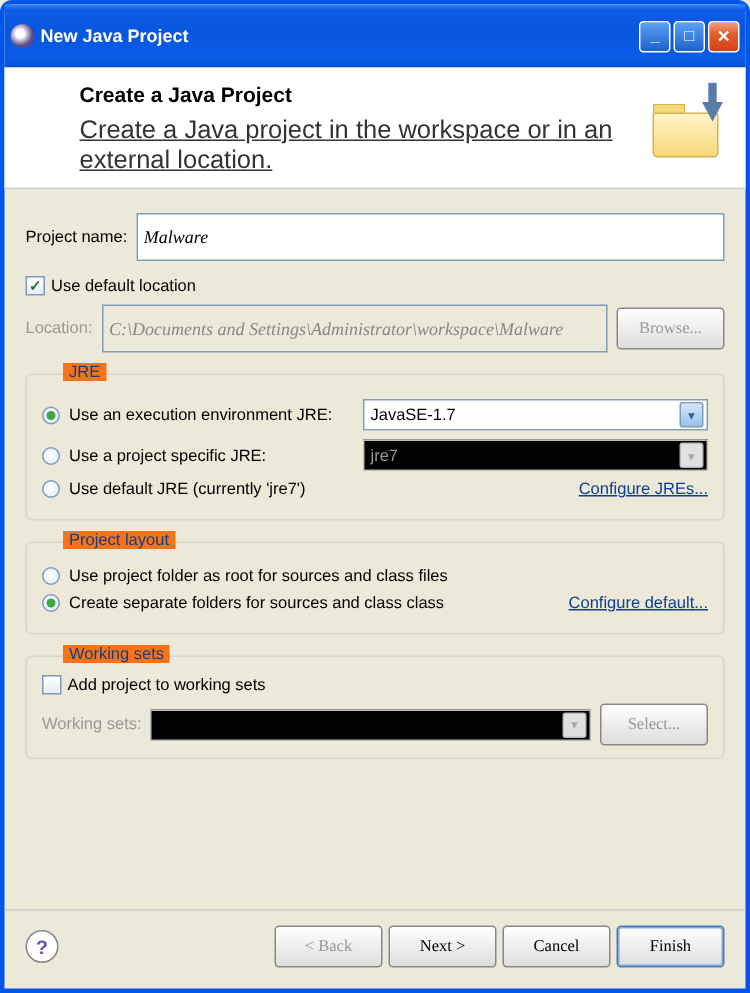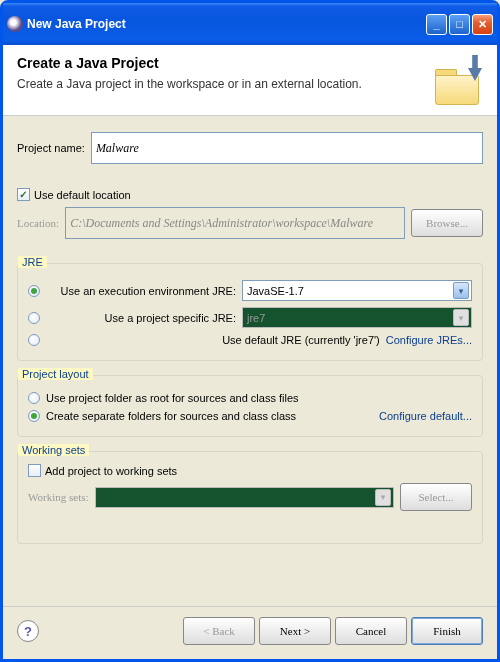--- a/index.html
+++ b/index.html
@@ -47,23 +47,23 @@
   }
   .winbtn.min, .winbtn.max { background: linear-gradient(to bottom, #5aa0f5, #1e63cc); }
   .winbtn.close { background: linear-gradient(to bottom, #f69e7b, #e25d2f 40%, #d64215); }
   .header {
     background: #fff;
     padding: 10px 12px 8px 14px;
     display: flex;
     border-bottom: 1px solid #ccc;
     min-height: 70px;
   }
-  .header-left { flex: 1; }
+  .header-left { flex: 1; margin-left: 36px; }
   .header h1 { font-size: 14px; font-weight: bold; color: #000; margin-bottom: 6px; }
-  .header .sub { font-size: 12px; color: #333; }
+  .header .sub { font-size: 17px; color: #333; text-decoration: underline; }
   .header-icon {
     width: 52px; height: 52px; margin-left: 6px;
     position: relative;
   }
   .folder-shape {
     position: absolute; bottom: 2px; left: 2px;
     width: 44px; height: 30px;
     background: linear-gradient(to bottom, #fff3c8, #f6d97a);
     border: 1px solid #d4b44e;
     border-radius: 2px 2px 3px 3px;
@@ -78,21 +78,21 @@
     position: absolute; top: 0px; right: 3px;
     width: 14px; height: 26px;
     background: #5a7ba8;
     clip-path: polygon(30% 0, 70% 0, 70% 50%, 100% 50%, 50% 100%, 0 50%, 30% 50%);
   }
   .content {
     flex: 1;
     padding: 16px 14px 4px 14px;
     overflow: hidden;
   }
-  .row { display: flex; align-items: center; margin-bottom: 24px; gap: 6px; }
+  .row { display: flex; align-items: center; margin-bottom: 0; gap: 6px; }
   .lbl { white-space: nowrap; }
   input[type=text].field {
     flex: 1;
     border: 1px solid #7f9db9;
     padding: 2px 4px;
     font-family: Tahoma; font-size: 12px;
     height: 32px;
     background: #fff;
     font-style: italic;
   }
@@ -115,22 +115,22 @@
   }
   .btn:disabled, .btn.disabled { color: #999; }
   .group {
     border: 1px solid #d9d5c7;
     border-radius: 4px;
     margin: 14px 0 8px 0;
     padding: 10px 10px 8px 10px;
     position: relative;
   }
   .group-title {
-    position: absolute; top: -8px; left: 0;
-    background: #fef9c3; padding: 0 4px;
+    position: absolute; top: -8px; left: 24px;
+    background: #f97316; padding: 0 4px;
     color: #0b3f8f; font-size: 11px;
   }
   .radio-row { display: flex; align-items: center; gap: 6px; margin: 6px 0; }
   .radio {
     width: 12px; height: 12px; border-radius: 50%;
     border: 1px solid #7f9abf;
     background: radial-gradient(circle at 40% 40%, #fff, #dfeaf5);
     display: inline-flex; align-items:center; justify-content:center;
   }
   .radio.sel::after {
@@ -140,46 +140,46 @@
   .combo {
     flex: 1;
     border: 1px solid #7f9db9;
     height: 21px;
     background: #fff;
     display: flex; align-items: center;
     padding: 0 2px 0 4px;
     font-size: 11px;
     justify-content: space-between;
   }
-  .combo.disabled { background: #14532d; color: #999; border-color: #bbb;}
+  .combo.disabled { background: #000000; color: #999; border-color: #bbb;}
   .combo .arrow {
     width: 16px; height: 17px;
     background: linear-gradient(to bottom,#d6e6fb,#99c1ee);
     border: 1px solid #7f9db9; border-radius: 2px;
     display: flex; align-items:center; justify-content:center;
     color: #3b5d8f; font-size: 9px;
   }
   .combo.disabled .arrow { background: #e0e0e0; border-color:#bbb; color:#aaa;}
-  .link { color: #0b3f8f; cursor: pointer; }
+  .link { color: #0b3f8f; text-decoration: underline; cursor: pointer; }
   .right { margin-left: auto; }
-  .jre-grid .radio-row .lbl-col { width: 190px; text-align: right; }
+  .jre-grid .radio-row .lbl-col { width: 190px; }
   .footer {
     border-top: 1px solid #ccc;
     padding: 10px 14px 14px 14px;
     display: flex; align-items: center;
   }
   .help-circle {
     width: 22px; height: 22px; border: 1px solid #888; border-radius: 50%;
     background: #fff;
     display: flex; align-items:center; justify-content:center;
     color: #5a5aad; font-weight: bold; font-size: 13px;
   }
   .footer-btns { margin-left: auto; display: flex; gap: 4px; }
   .btn.default { border: 1px solid #4a7ebb; box-shadow: 0 0 0 1px #7fa8d8 inset; }
-  .disabled-text { color: #999; font-family: Liberation Serif, serif; }
+  .disabled-text { color: #999; }
 </style>
 </head>
 <body>
 
 <div class="window">
 
   <div class="titlebar">
     <div class="icon-eclipse"></div>
     <div class="title">New Java Project</div>
     <div class="winbtns">

